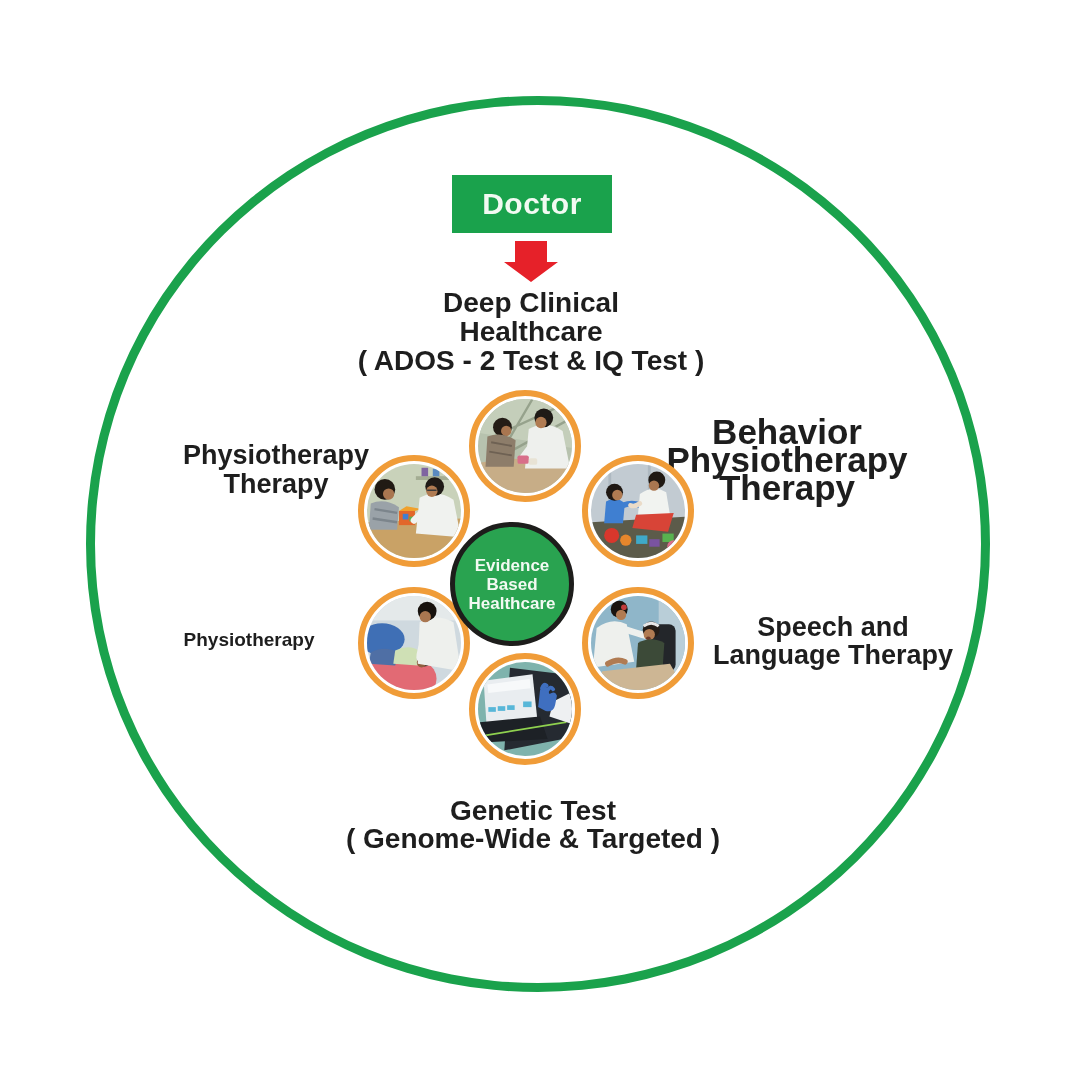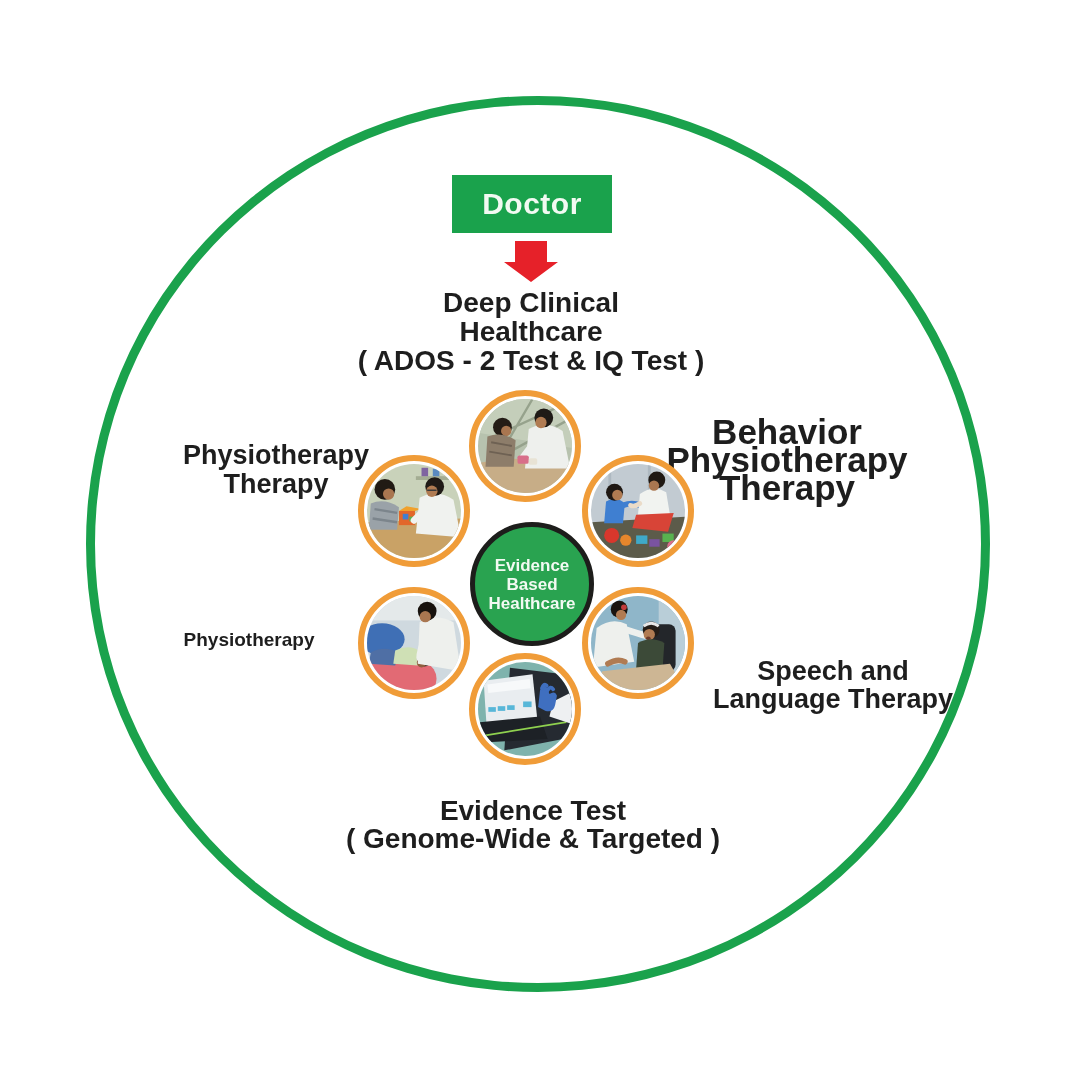--- a/index.html
+++ b/index.html
@@ -20,40 +20,40 @@
   }
   .doctor-box span{color:#f2faf2;font-size:30px;font-weight:700;letter-spacing:.5px;}
   
   .down-arrow{position:absolute;left:504px;top:241px;width:54px;height:41px;}
   
   .label{position:absolute;transform:translateX(-50%);text-align:center;font-weight:700;white-space:nowrap;}
   .assessment{left:531px;top:288px;font-size:28px;line-height:29px;}
   .occupational{left:276px;top:441px;font-size:27px;line-height:29px;}
   .behavior{left:787px;top:418px;font-size:35px;line-height:28px;}
   .physio{left:249px;top:625px;font-size:19px;line-height:29px;}
-  .speech{left:833px;top:613px;font-size:27px;line-height:28px;margin-top:44px;}
+  .speech{left:833px;top:613px;font-size:27px;line-height:28px;}
   .genetic{left:533px;top:797px;font-size:28px;line-height:28px;}
   
   .photo-circle{
     position:absolute;width:94px;height:94px;border-radius:50%;
     border:6px solid var(--orange,#f09c38);background:#ffffff;padding:3px;
   }
   .photo-circle .photo{
     width:94px;height:94px;border-radius:50%;overflow:hidden;display:block;
   }
   .photo svg{display:block;width:94px;height:94px;}
   .pc-top{left:469px;top:390px;}
   .pc-topleft{left:358px;top:455px;}
   .pc-topright{left:582px;top:455px;}
   .pc-bottomleft{left:358px;top:587px;}
   .pc-bottomright{left:582px;top:587px;}
   .pc-bottom{left:469px;top:653px;}
   
   .center-circle{
-    position:absolute;left:470px;top:522px;width:114px;height:114px;border-radius:50%;
+    position:absolute;left:450px;top:522px;width:114px;height:114px;border-radius:50%;
     background:var(--center-green,#29a350);border:5px solid var(--dark,#1d1d1b);
     display:flex;flex-direction:column;align-items:center;justify-content:center;
     text-align:center;
   }
   .center-circle div{color:#f2faf2;font-weight:700;font-size:17px;line-height:19px;}
 </style>
 </head>
 <body>
 
 <div class="canvas">
@@ -90,21 +90,21 @@
   <div class="label physio">
     <div>Physiotherapy</div>
   </div>
 
   <div class="label speech">
     <div>Speech and</div>
     <div>Language Therapy</div>
   </div>
 
   <div class="label genetic">
-    <div>Evidence Test</div>
+    <div>Genetic Test</div>
     <div>( Genome-Wide &amp; Targeted )</div>
   </div>
 
   <div class="photo-circle pc-top">
     <span class="photo">
       <svg viewBox="0 0 100 100" preserveAspectRatio="xMidYMid slice">
         <rect width="100" height="100" fill="#b7c2ae"></rect>
         <path d="M0 0 H100 V52 L0 36 Z" fill="#c4ceba"></path>
         <path d="M12 42 L82 10 M34 56 L100 20 M58 0 L24 58" stroke="#96a28c" stroke-width="2.5" fill="none"></path>
         <path d="M0 68 Q50 58 100 70 L100 100 H0 Z" fill="#c7ad87"></path>

